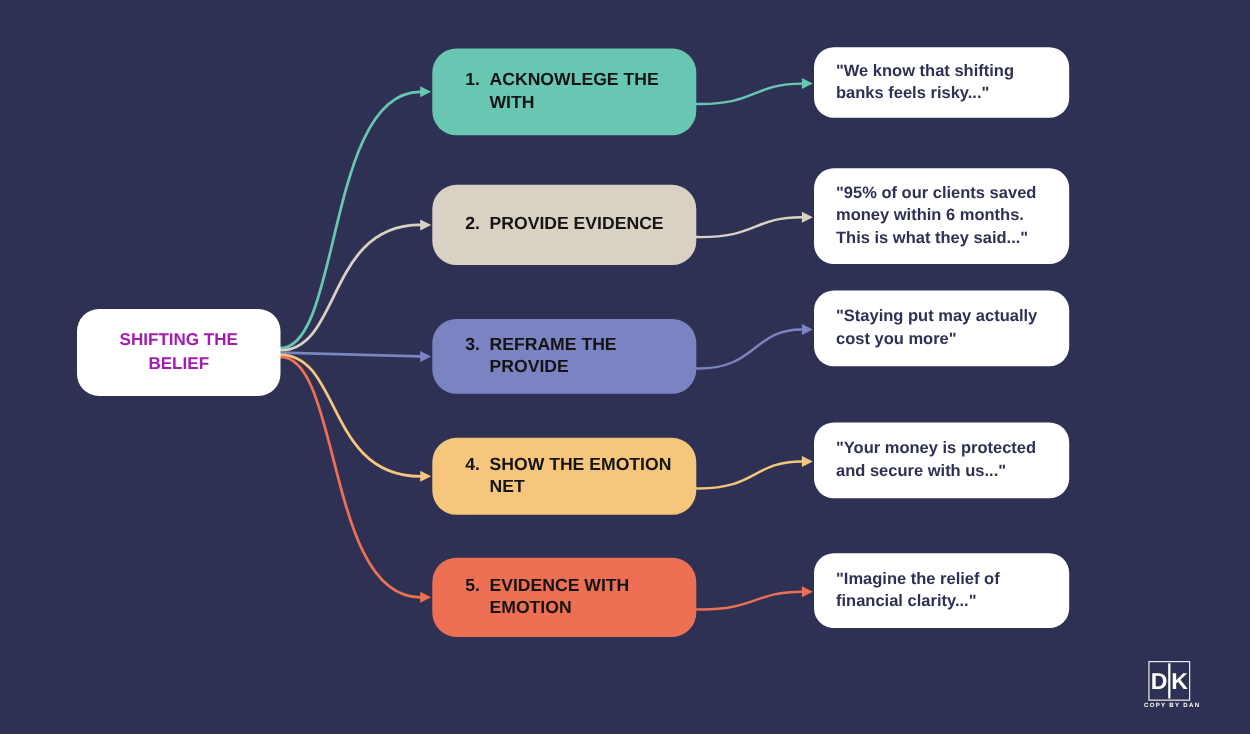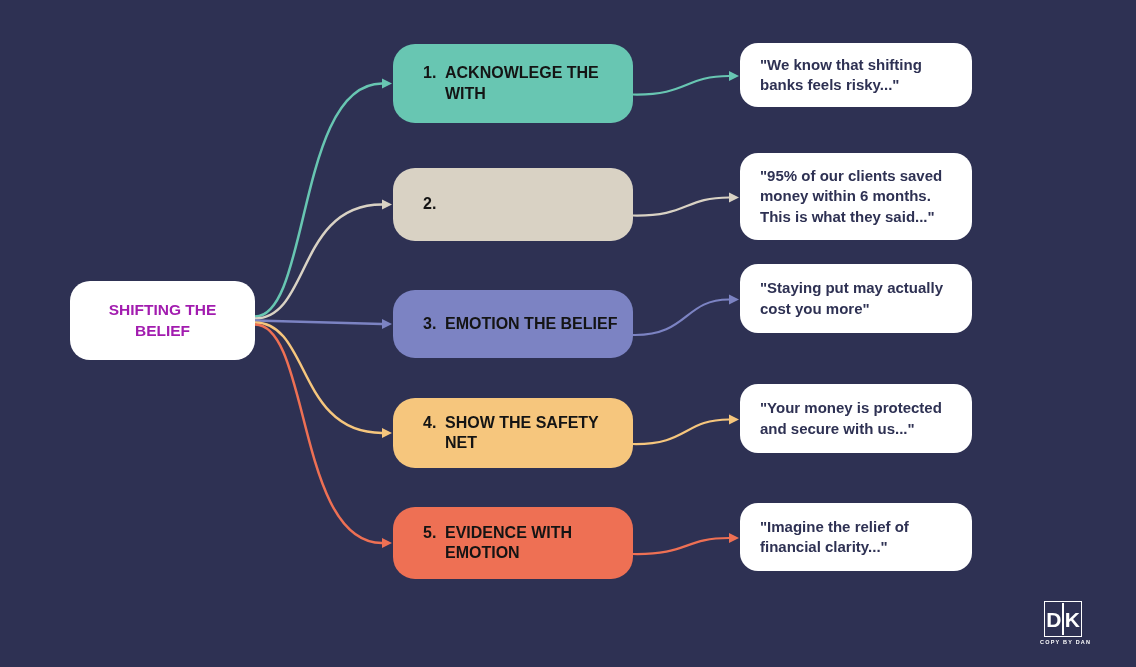--- a/index.html
+++ b/index.html
@@ -138,32 +138,33 @@
 
   <div class="node step step-1" style="background: rgb(104, 198, 178);">
     <span class="step-inner">
       <span class="num">1.</span>
       <span class="txt">ACKNOWLEGE THE WITH</span>
     </span>
   </div>
   <div class="node step step-2" style="background: rgb(217, 210, 196);">
     <span class="step-inner">
       <span class="num">2.</span>
+      <span class="txt">PROVIDE EVIDENCE</span>
     </span>
   </div>
   <div class="node step step-3" style="background: rgb(124, 131, 195);">
     <span class="step-inner">
       <span class="num">3.</span>
-      <span class="txt">EMOTION THE BELIEF</span>
+      <span class="txt">REFRAME THE PROVIDE</span>
     </span>
   </div>
   <div class="node step step-4" style="background: rgb(246, 198, 125);">
     <span class="step-inner">
       <span class="num">4.</span>
-      <span class="txt">SHOW THE SAFETY NET</span>
+      <span class="txt">SHOW THE EMOTION NET</span>
     </span>
   </div>
   <div class="node step step-5" style="background: rgb(238, 112, 84);">
     <span class="step-inner">
       <span class="num">5.</span>
       <span class="txt">EVIDENCE WITH EMOTION</span>
     </span>
   </div>
 
   <div class="node quote quote-1">

